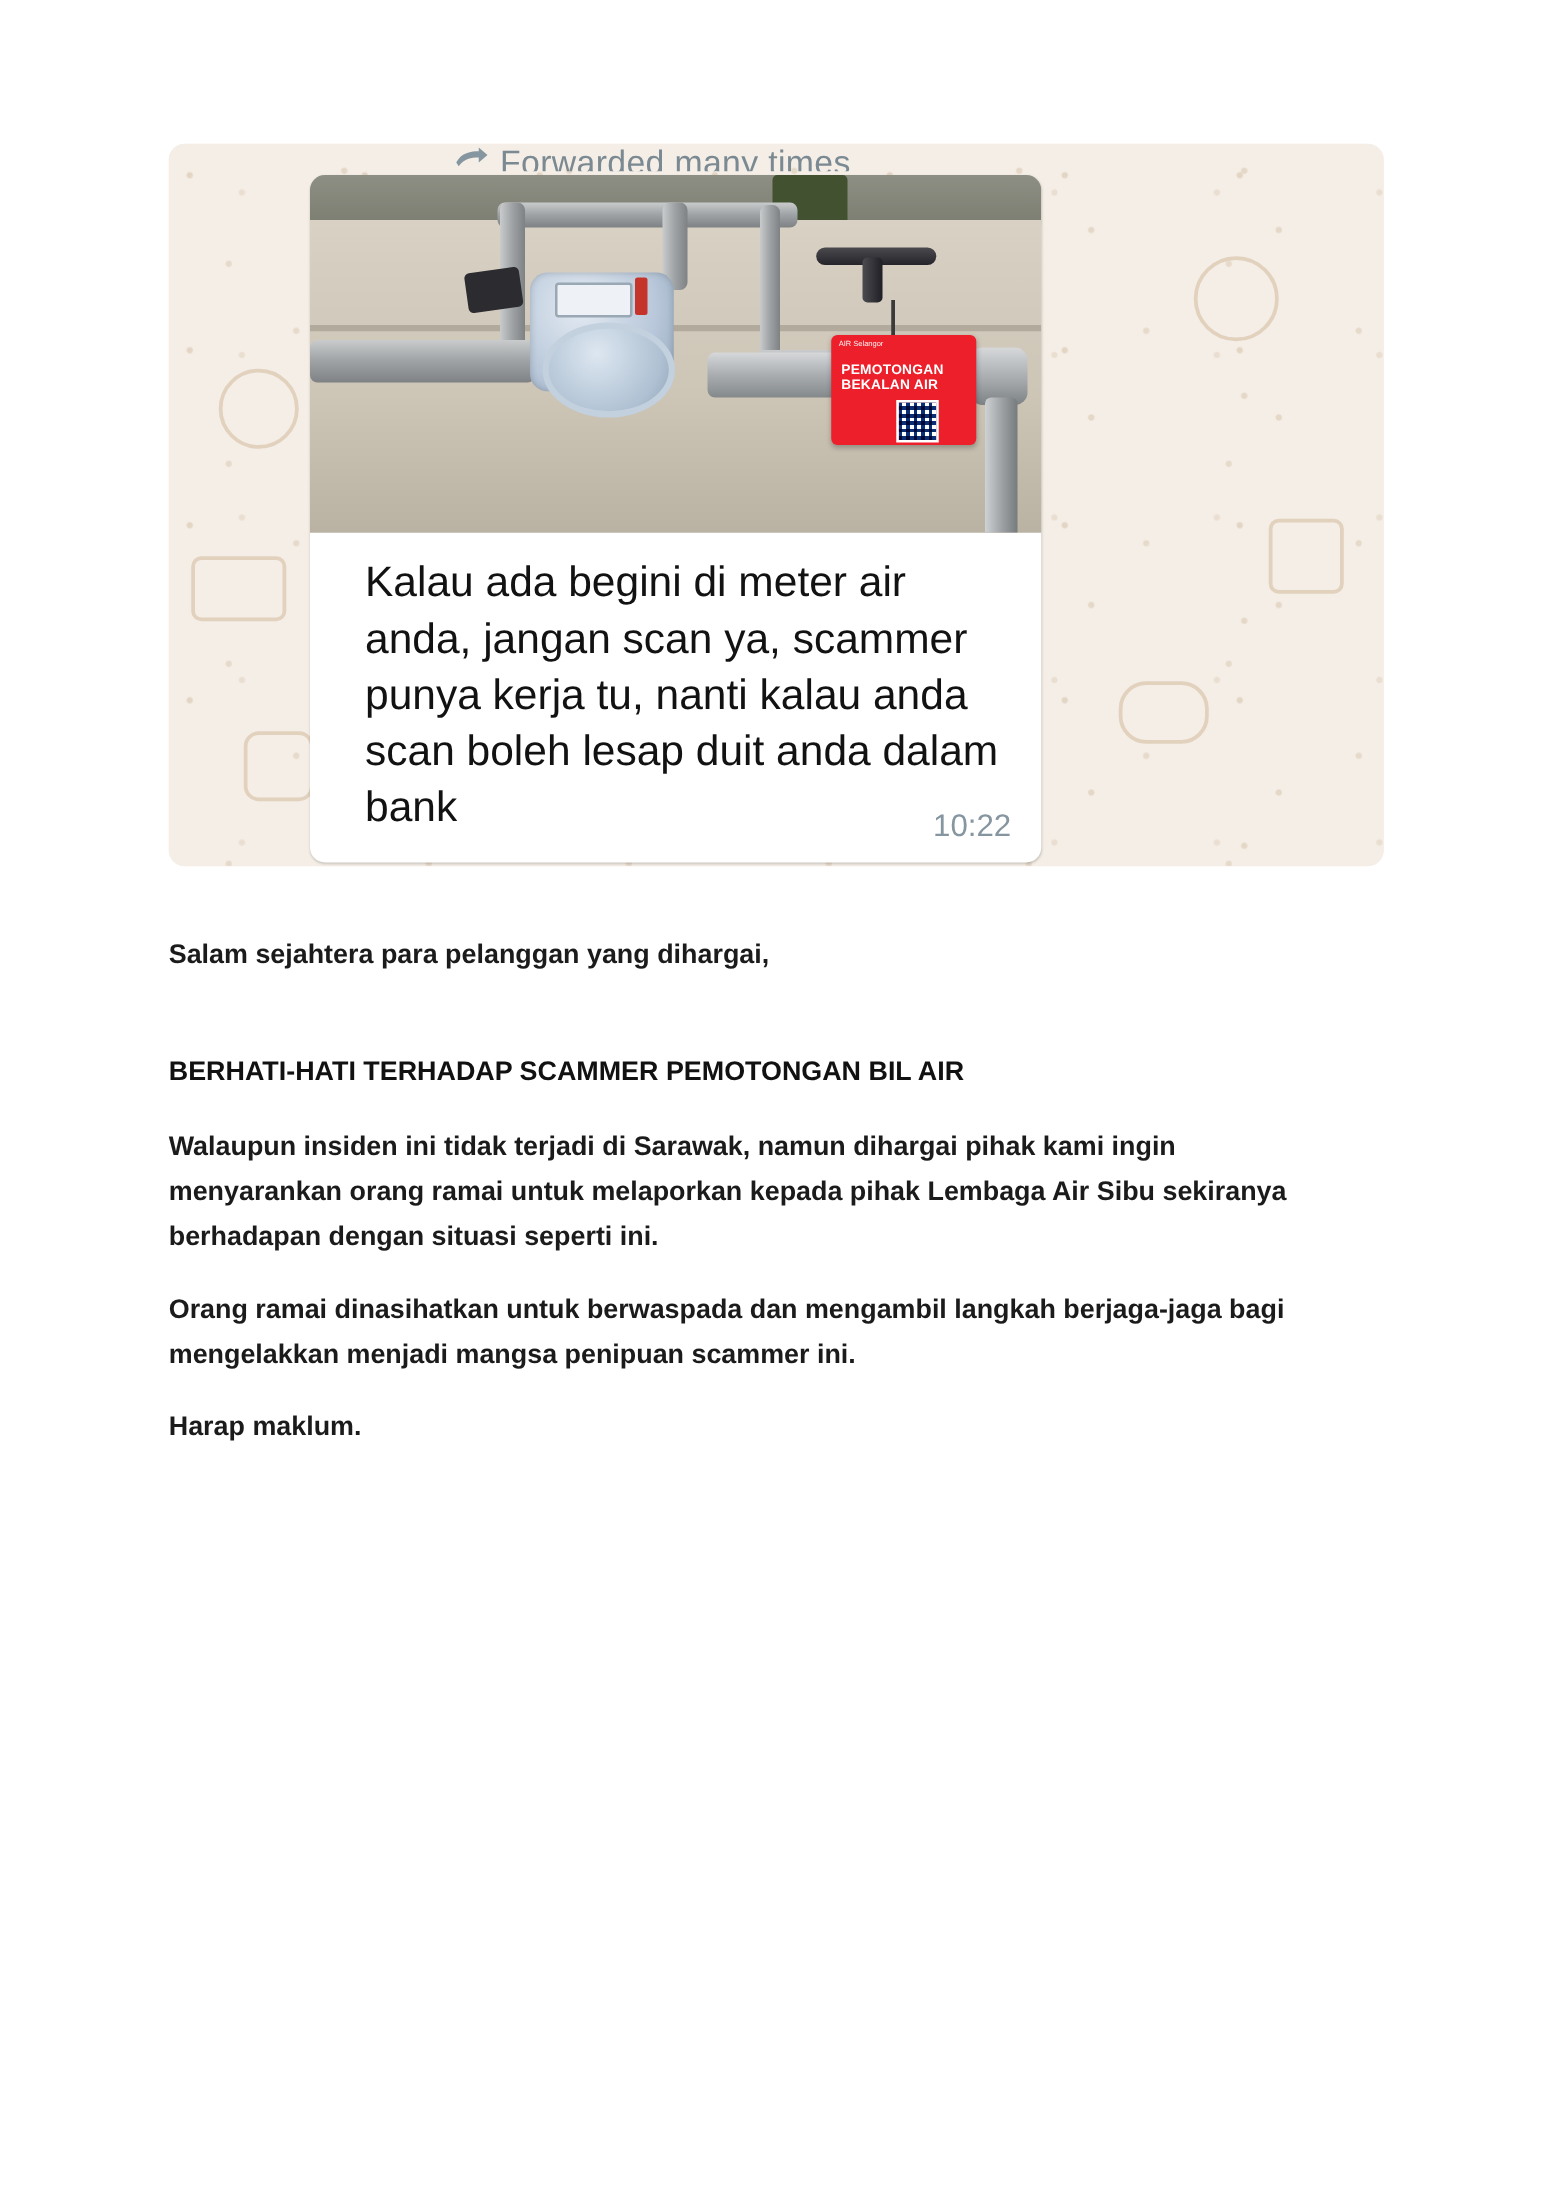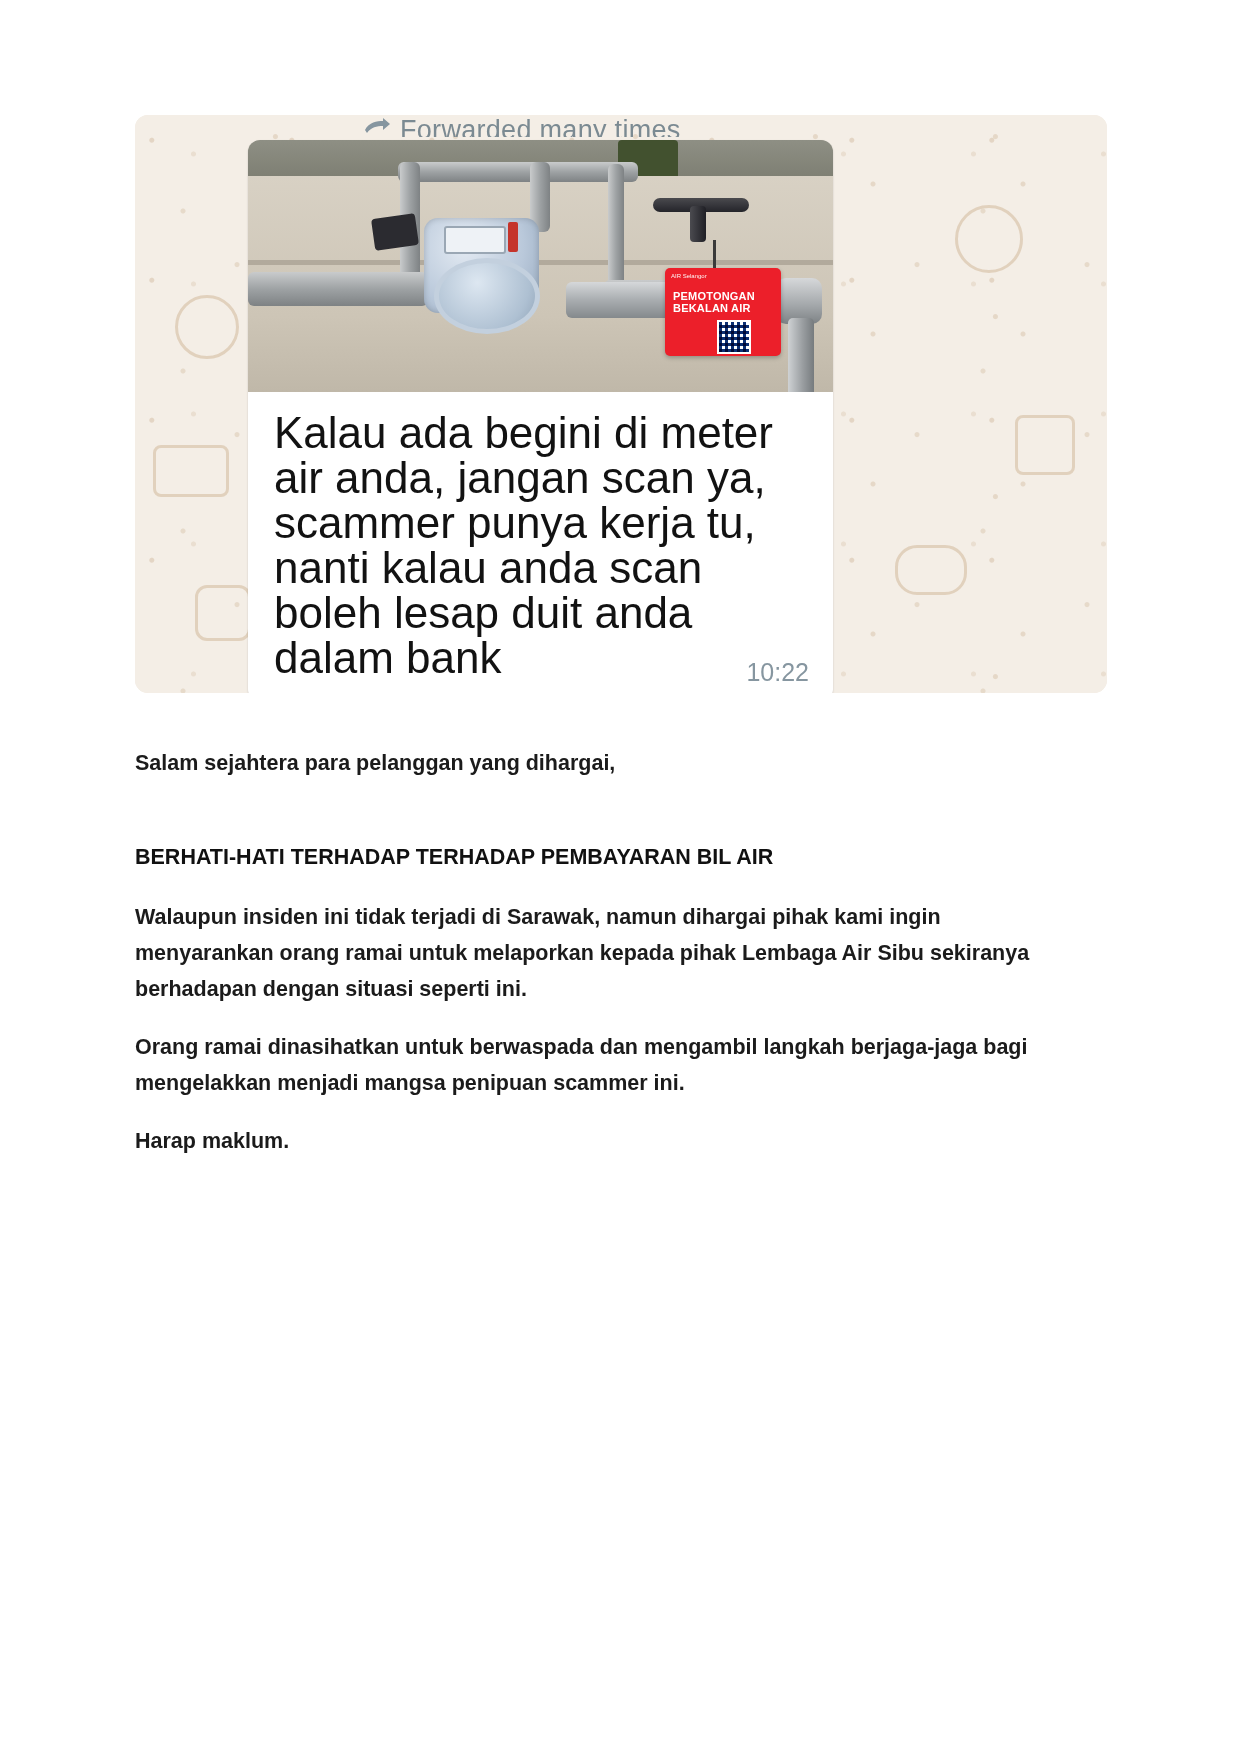--- a/index.html
+++ b/index.html
@@ -82,21 +82,21 @@
     width: 585px;
     background: #ffffff;
     border-radius: 12px;
     box-shadow: 0 1px 2px rgba(0,0,0,0.18);
     overflow: hidden;
   }
 
   .photo {
     position: relative;
     width: 585px;
-    height: 252px;
+    height: 286px;
     background: linear-gradient(180deg, #cfc6ba 0%, #cbc2b4 35%, #bdb4a6 100%);
     overflow: hidden;
     padding-left: 30px;
   }
   
   .wall {
     position: absolute;
     left: 0; top: 36px;
     width: 585px; height: 254px;
     background: linear-gradient(180deg, #d8d1c4 0%, #cdc5b6 55%, #b9b1a2 100%);
@@ -241,22 +241,22 @@
   }
   .downpipe {
     position: absolute;
     left: 540px; top: 178px;
     width: 26px; height: 112px;
     background: linear-gradient(90deg, #cfd2d4, #9b9fa2 55%, #767b7e);
     border-radius: 5px;
   }
 
   .caption {
-    padding: 18px 26px 10px 26px;
-    font-size: 44px;
+    padding: 18px 26px 10px 44px;
+    font-size: 34px;
     line-height: 45px;
     color: #121212;
     font-family: "Liberation Sans", sans-serif;
   }
   .bubble-time {
     position: relative;
     text-align: right;
     padding: 0 24px 14px 0;
     font-size: 25px;
     color: #8696a0;
@@ -344,21 +344,21 @@
       </div>
 
       <div class="caption">Kalau ada begini di meter air anda, jangan scan ya, scammer punya kerja tu, nanti kalau anda scan boleh lesap duit anda dalam bank</div>
       <div class="bubble-time">10:22</div>
     </div>
   </div>
 
   <div class="doc">
     <p class="p spacer-top">Salam sejahtera para pelanggan yang dihargai,</p>
 
-    <p class="heading">BERHATI-HATI TERHADAP TERHADAP PEMBAYARAN BIL AIR</p>
+    <p class="heading">BERHATI-HATI TERHADAP SCAMMER PEMOTONGAN BIL AIR</p>
 
     <p class="p">Walaupun insiden ini tidak terjadi di Sarawak, namun dihargai pihak kami ingin menyarankan orang ramai untuk  melaporkan kepada pihak Lembaga Air Sibu sekiranya berhadapan dengan situasi seperti ini.</p>
     <p class="p">Orang ramai dinasihatkan untuk berwaspada dan mengambil langkah berjaga-jaga bagi mengelakkan menjadi mangsa penipuan scammer ini.</p>
 
     <p class="p closing">Harap maklum.</p>
   </div>
 
 </div>
 
 </body></html>

